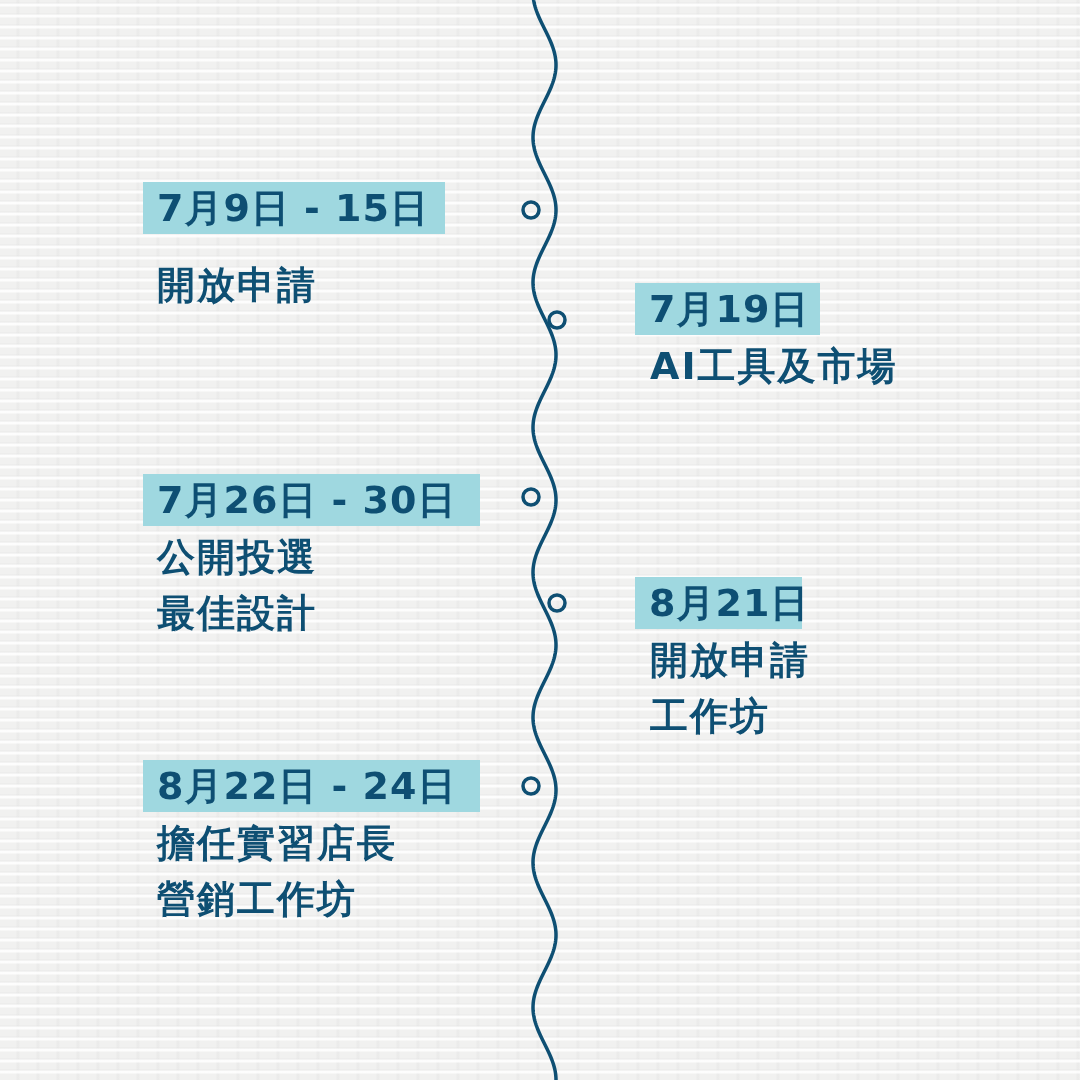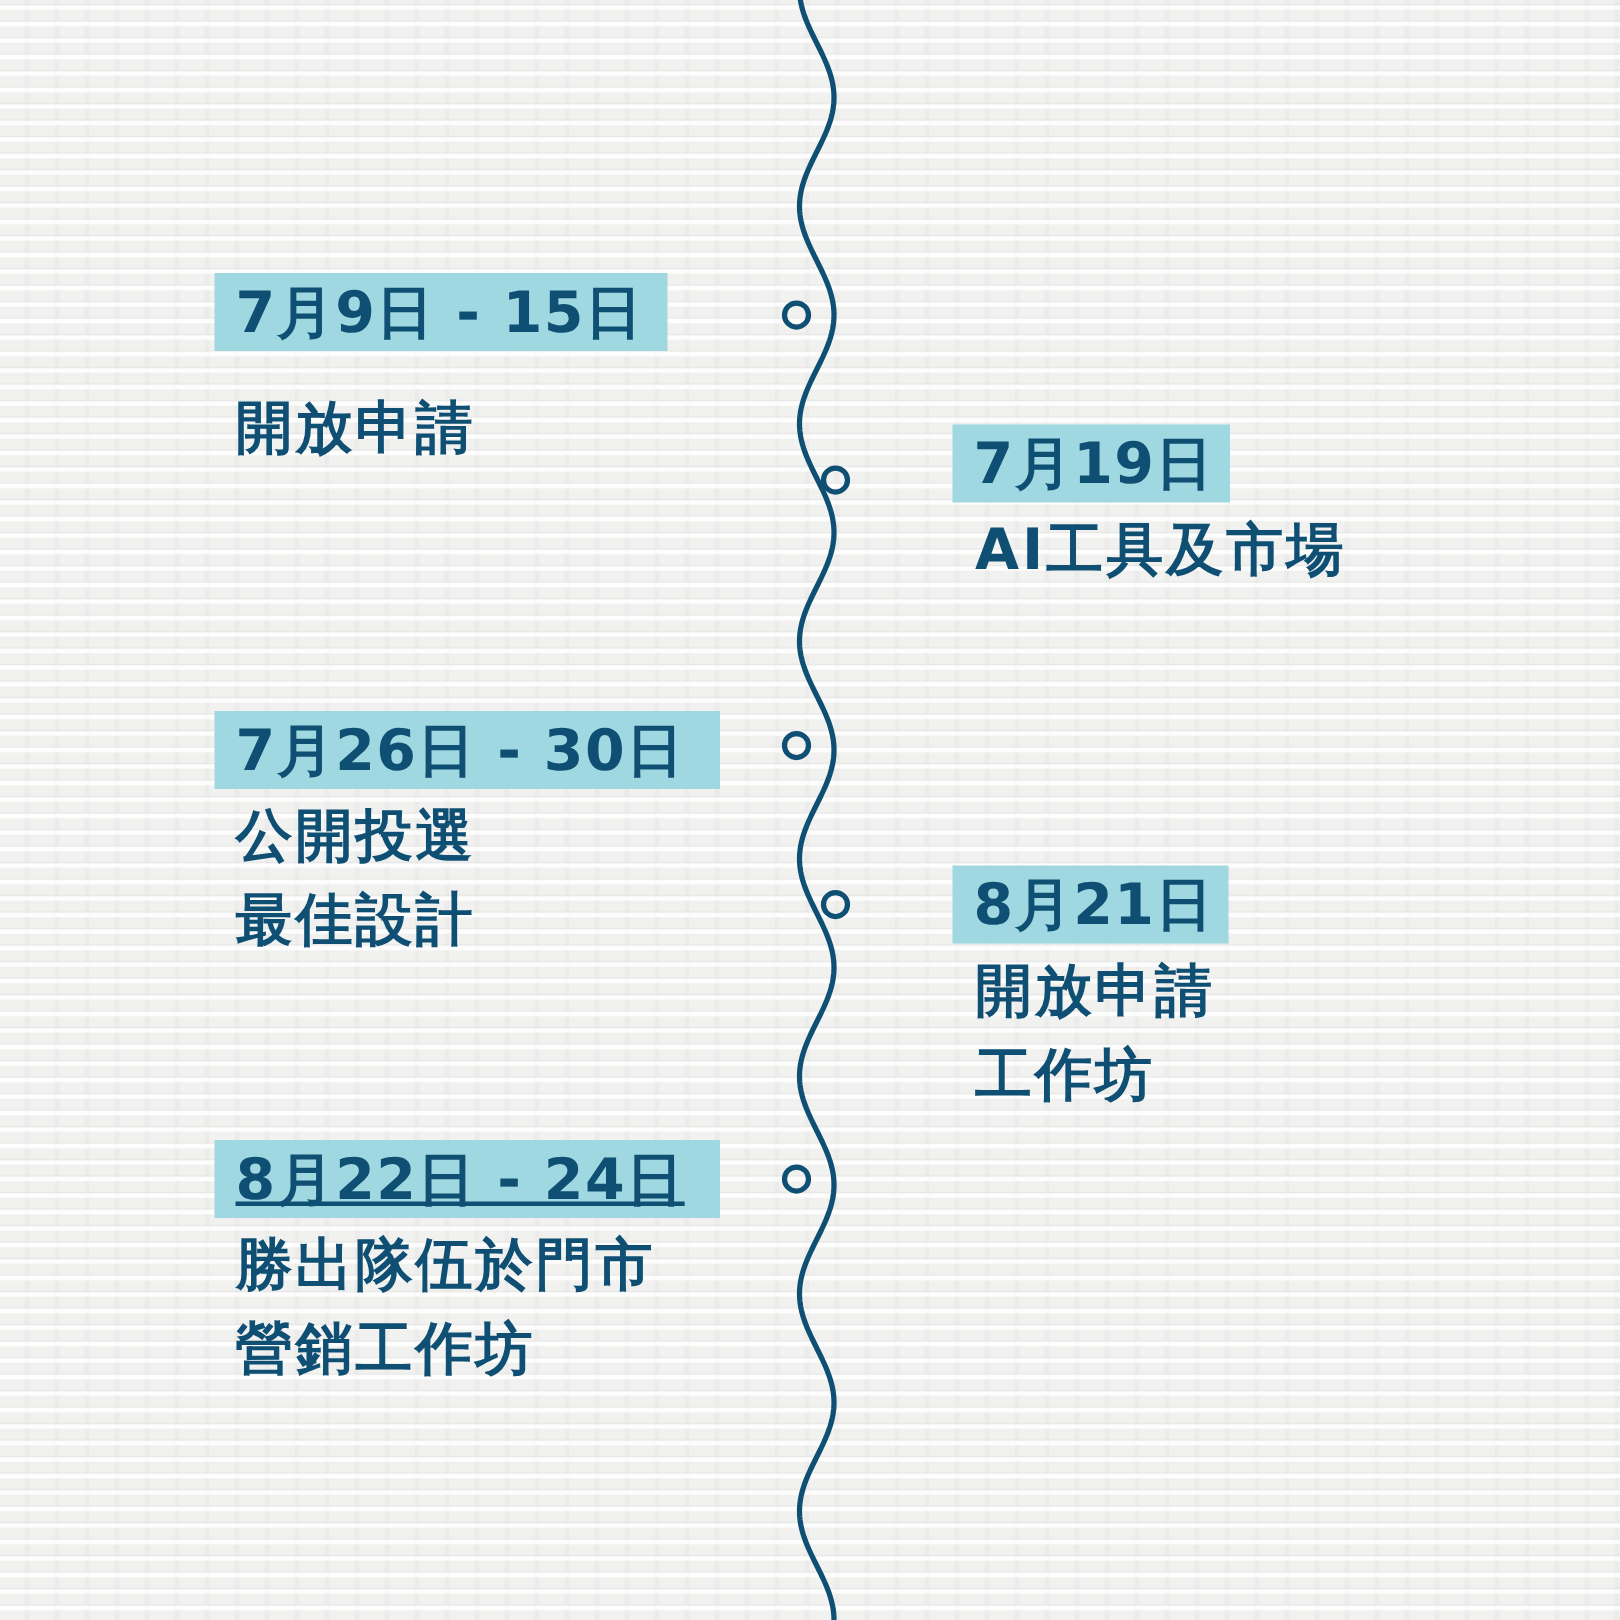--- a/index.html
+++ b/index.html
@@ -57,30 +57,30 @@
   <div class="date-tag" style="left:143px; top:474px; width:337px; background:#9fd8e0; color:#0e4f73;">
     <span>7月26日 - 30日</span>
   </div>
   <div class="desc" style="left:157px; top:529px; color:#0e4f73;">
     <div>公開投選</div>
     <div>最佳設計</div>
   </div>
 </div>
 
 <div class="event">
-  <div class="date-tag" style="left:635px; top:577px; width:184px; background:#9fd8e0; color:#0e4f73;">
+  <div class="date-tag" style="left:635px; top:577px; width:167px; background:#9fd8e0; color:#0e4f73;">
     <span>8月21日</span>
   </div>
   <div class="desc" style="left:650px; top:632px; color:#0e4f73;">
     <div>開放申請</div>
     <div>工作坊</div>
   </div>
 </div>
 
 <div class="event">
-  <div class="date-tag" style="left:143px; top:760px; width:337px; background:#9fd8e0; color:#0e4f73;text-decoration:underline;">
+  <div class="date-tag" style="left:143px; top:760px; width:337px; background:#9fd8e0; color:#0e4f73;">
     <span>8月22日 - 24日</span>
   </div>
   <div class="desc" style="left:157px; top:815px; color:#0e4f73;">
-    <div>勝出隊伍於門市</div>
+    <div>擔任實習店長</div>
     <div>營銷工作坊</div>
   </div>
 </div>
 
 </body></html>

